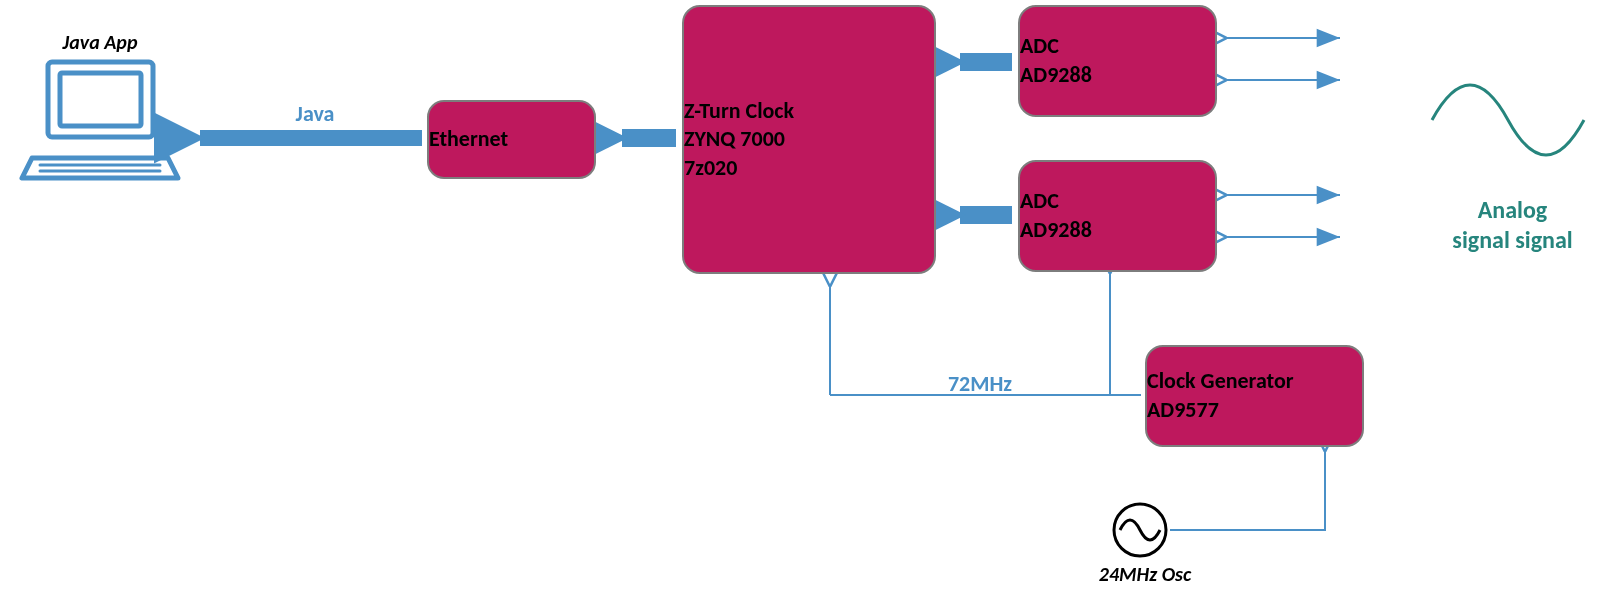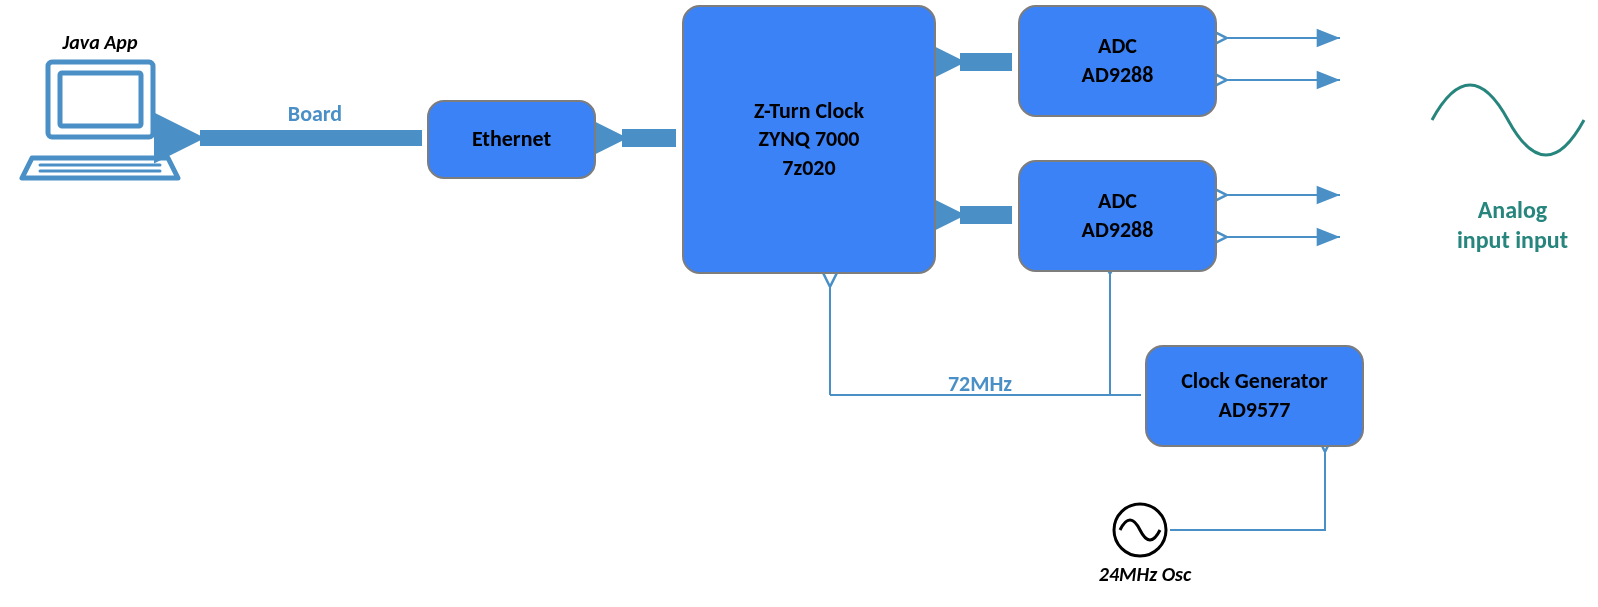--- a/index.html
+++ b/index.html
@@ -6,27 +6,27 @@
     margin: 0;
     padding: 0;
     width: 1598px;
     height: 607px;
     background: #ffffff;
     font-family: "Calibri", "Segoe UI", Arial, sans-serif;
     position: relative;
   }
   .box {
     position: absolute;
-    background: #3b82f6;
+    background: #be185d;
     border: 2px solid #7d7d7d;
     border-radius: 18px;
     display: flex;
     flex-direction: column;
     justify-content: center;
-    align-items: center;
+    align-items: flex-start;
     text-align: center;
     font-size: 22px;
     font-weight: 700;
     color: #000;
     line-height: 1.3;
   }
   .label {
     position: absolute;
     font-weight: 700;
     text-align: center;
@@ -99,21 +99,21 @@
     <path d="M1120,530 Q1130,510 1140,530 Q1150,550 1160,530" fill="none" stroke="#000" stroke-width="3"></path>
   </g>
 
   <g>
     <path d="M1432,120 Q1470,50 1508,120 Q1546,190 1584,120" fill="none" stroke="#26857d" stroke-width="3"></path>
   </g>
 </svg>
 
 <div class="label black" style="left:50px; top:30px; width:100px; font-size:20px;">Java App</div>
 
-<div class="label blue" style="left:275px; top:100px; width:80px; font-size:22px;">Board</div>
+<div class="label blue" style="left:275px; top:100px; width:80px; font-size:22px;">Java</div>
 
 <div class="box" style="left:427px; top:100px; width:165px; height:75px;border-radius:17px;">
   <span>Ethernet</span>
 </div>
 
 <div class="box" style="left:682px; top:5px; width:250px; height:265px;">
   <span>Z-Turn Clock</span>
   <span>ZYNQ 7000</span>
   <span>7z020</span>
 </div>
@@ -132,14 +132,14 @@
   <span>Clock Generator</span>
   <span>AD9577</span>
 </div>
 
 <div class="label blue" style="left:935px; top:370px; width:90px; font-size:22px;">72MHz</div>
 
 <div class="label black" style="left:1085px; top:562px; width:120px; font-size:20px;">24MHz Osc</div>
 
 <div class="label teal" style="left:1430px; top:195px; width:165px; font-size:24px; line-height:1.25;">
   <span>Analog</span><br>
-  <span>input input</span>
+  <span>signal signal</span>
 </div>
 
 </body></html>

